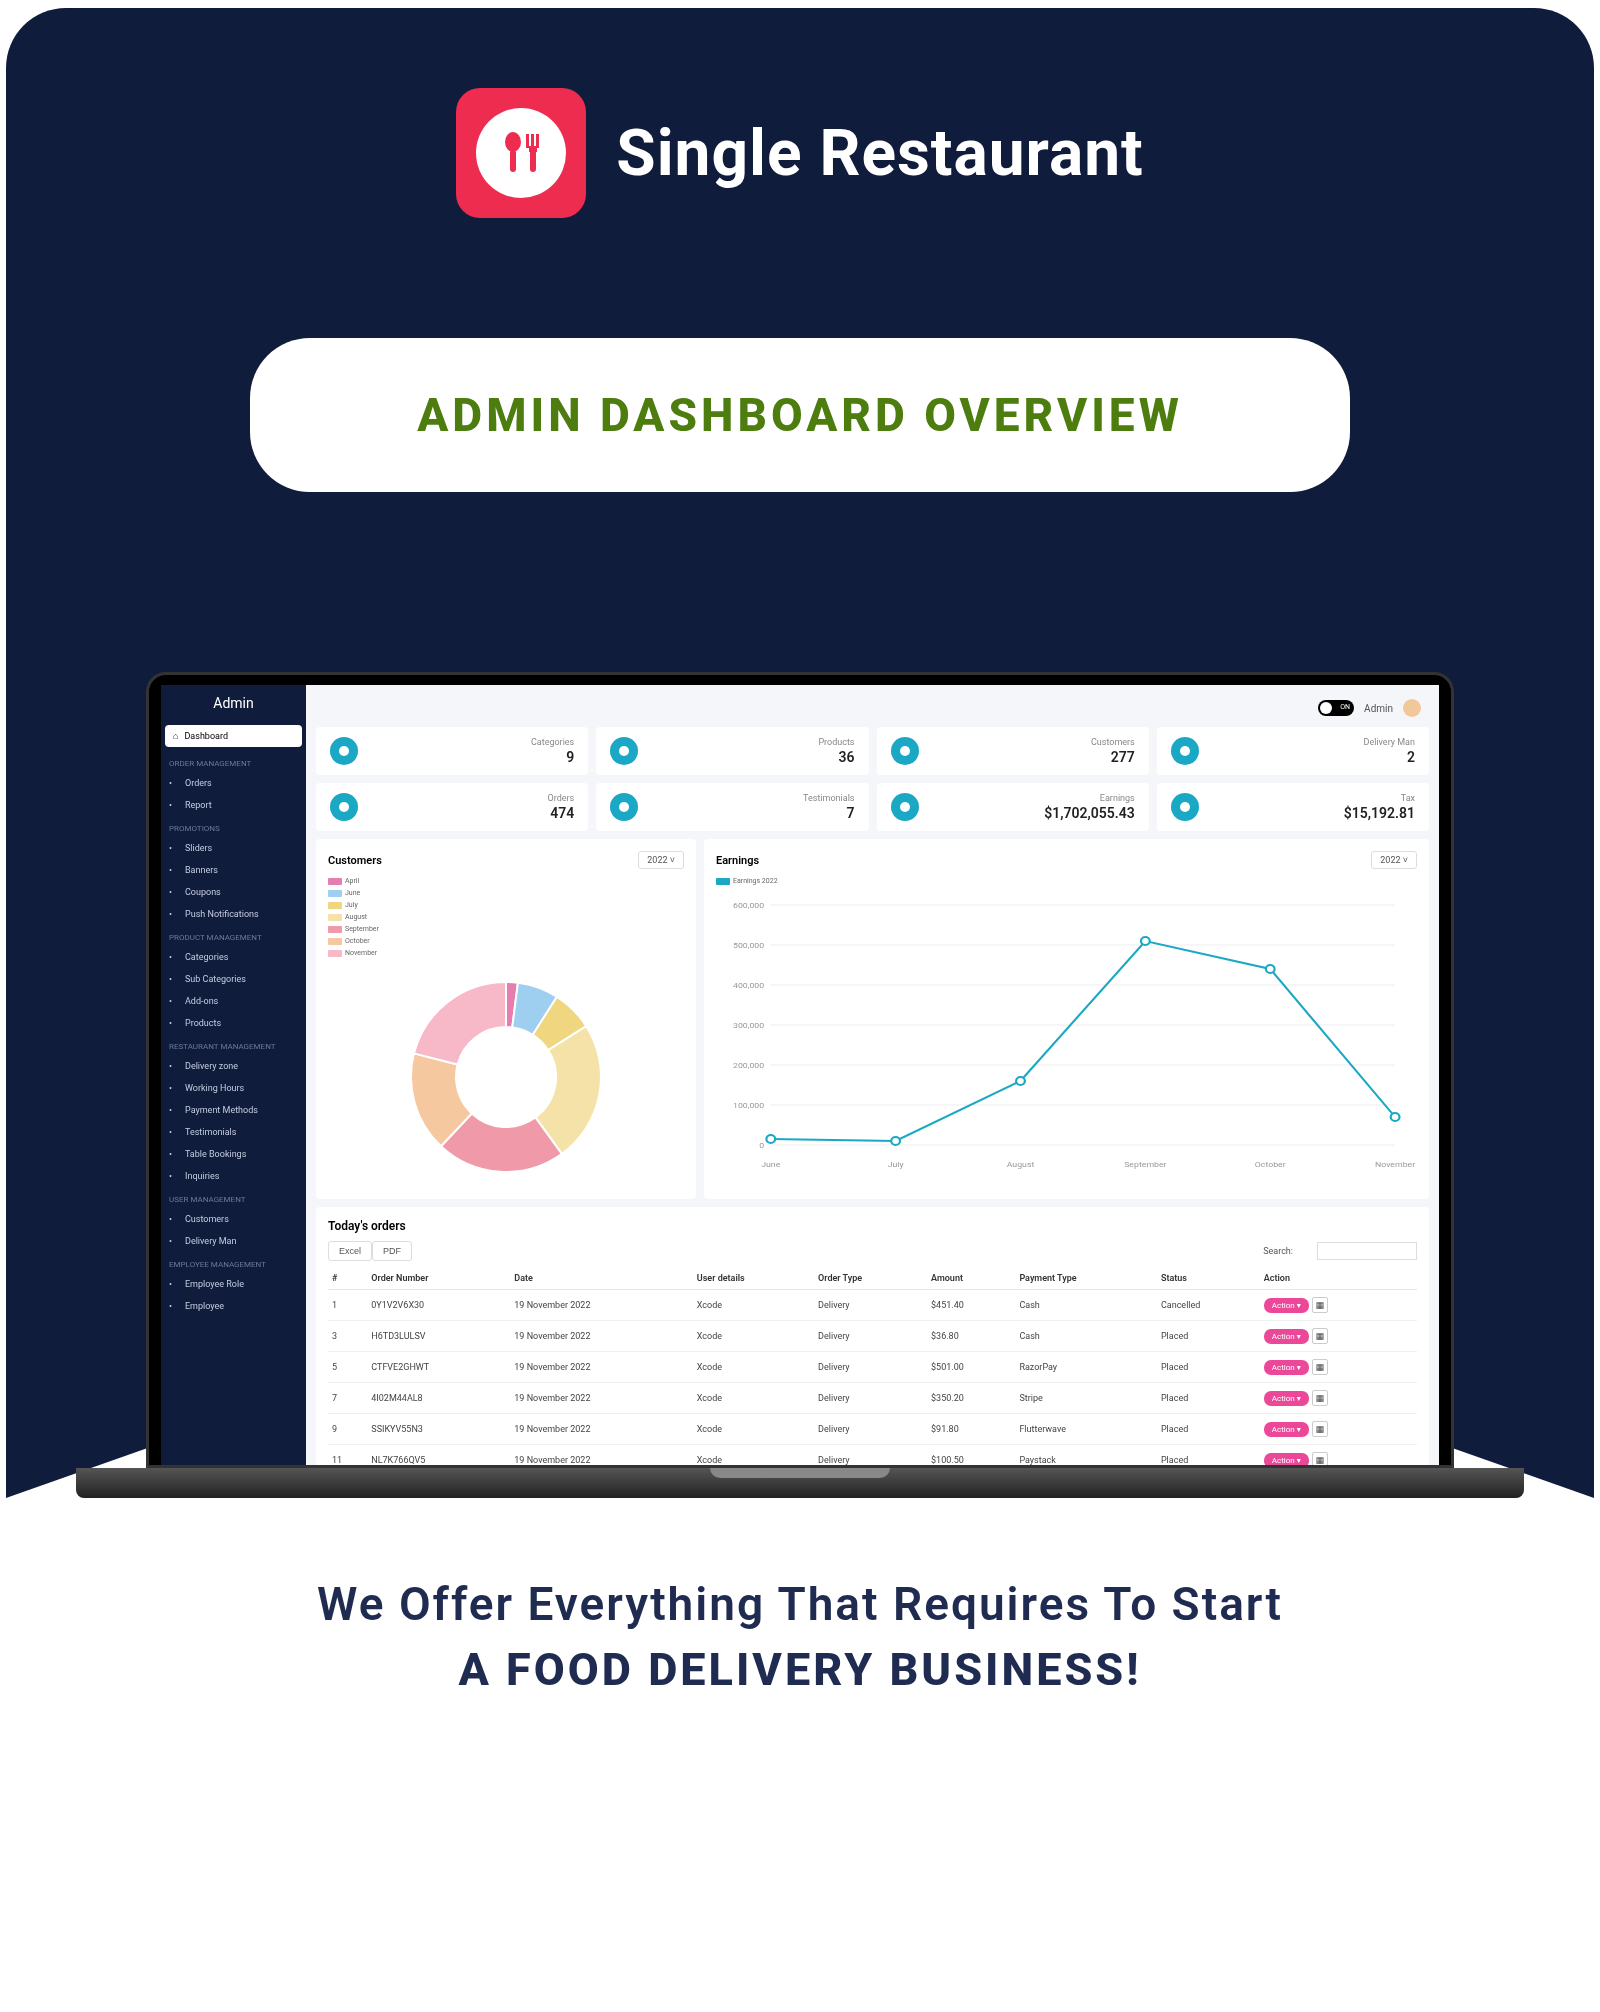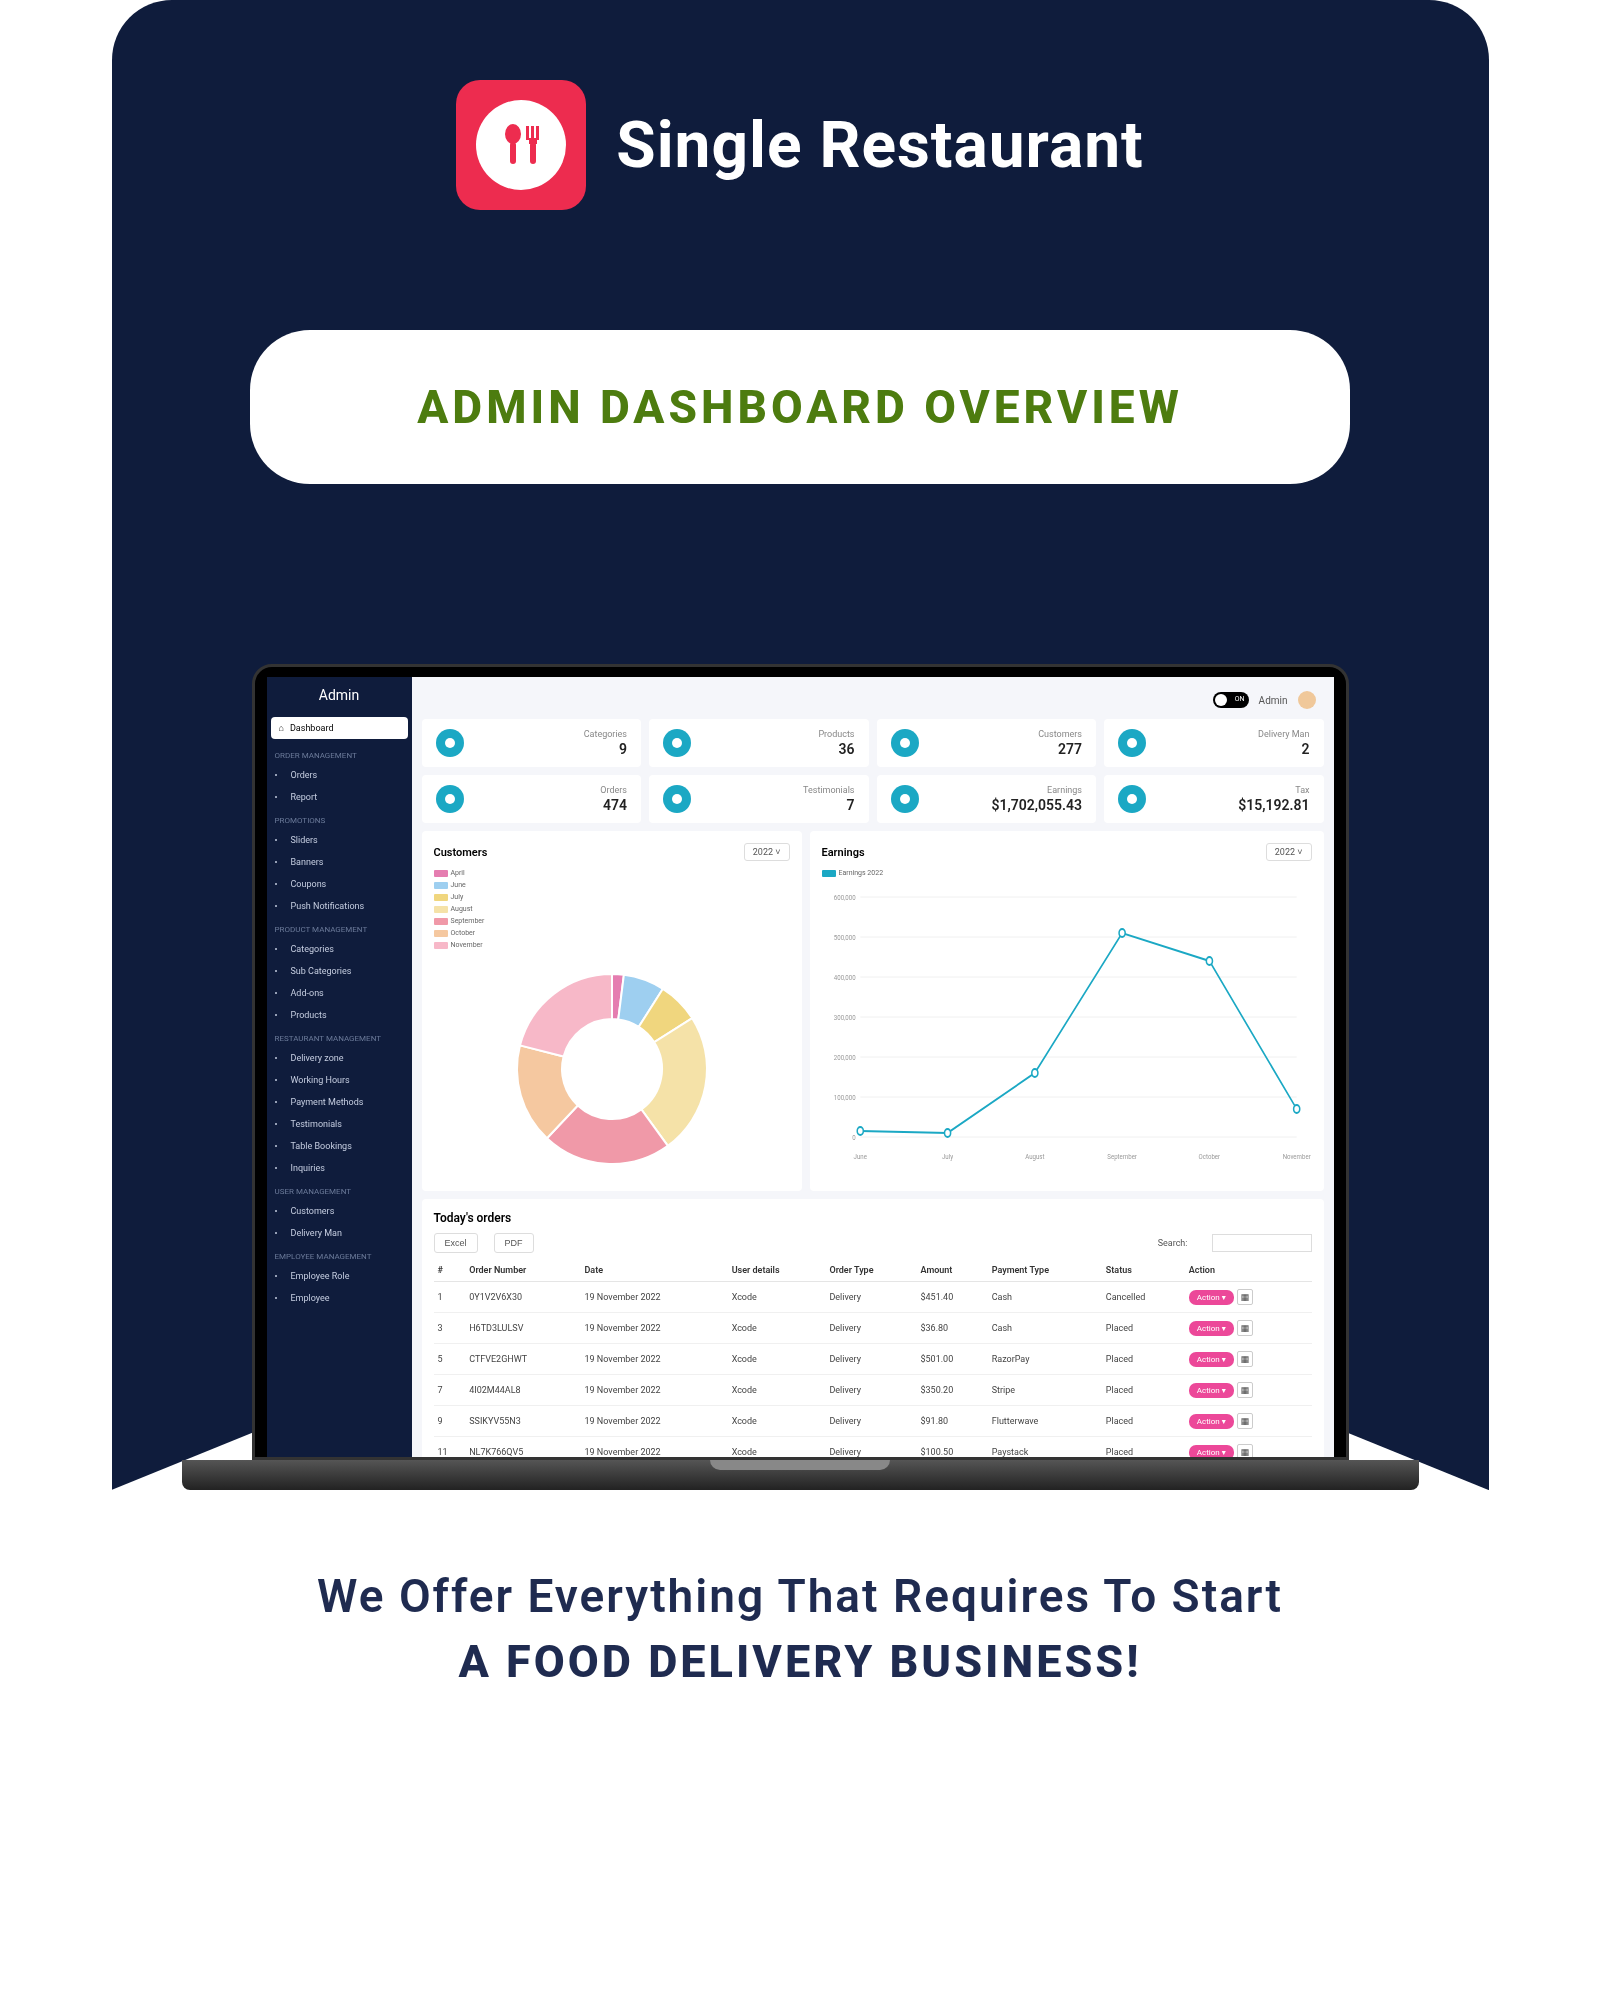--- a/index.html
+++ b/index.html
@@ -1,17 +1,17 @@
 <!DOCTYPE html>
 <html><head>
 <meta charset="utf-8">
 <style>
 *{margin:0;padding:0;box-sizing:border-box;}
 body{font-family:-apple-system,BlinkMacSystemFont,"Segoe UI",Roboto,sans-serif;background:#fff;}
-.page{width:1377px;margin:0 auto;}
+.page{width:1588px;margin:8px auto;}
 .hero{background:#0f1c3c;border-radius:60px 60px 0 0;padding:80px 40px 0;position:relative;overflow:hidden;}
 .brand{display:flex;align-items:center;justify-content:center;gap:30px;margin-bottom:120px;}
 .brand-icon{width:130px;height:130px;background:#ed2c4f;border-radius:24px;display:flex;align-items:center;justify-content:center;}
 .brand-circle{width:90px;height:90px;background:#fff;border-radius:50%;display:flex;align-items:center;justify-content:center;gap:3px;}
 .brand-text h1{color:#fff;font-size:64px;font-weight:700;letter-spacing:1px;}
 .brand-text p{color:#fff;font-size:32px;font-weight:400;margin-top:8px;}
 .overview-pill{background:#fff;border-radius:60px;padding:50px 80px;text-align:center;max-width:1100px;margin:0 auto 180px;}
 .overview-pill h2{color:#4d7c0f;font-size:46px;font-weight:800;letter-spacing:4px;}
 .laptop{position:relative;max-width:1400px;margin:0 auto;}
 .laptop-screen{background:#000;border-radius:20px 20px 0 0;padding:10px 12px 0;border:3px solid #333;}
@@ -41,21 +41,21 @@
 .chart-title{font-size:11px;font-weight:600;}
 .year-select{font-size:9px;border:1px solid #ddd;padding:3px 8px;border-radius:3px;color:#555;}
 .legend{display:flex;flex-wrap:wrap;gap:4px;justify-content:center;font-size:7px;color:#666;margin-bottom:10px;flex-direction:column;}
 .legend-item{display:flex;align-items:center;gap:3px;}
 .legend-sw{width:14px;height:7px;border-radius:1px;}
 .donut-wrap{display:flex;justify-content:center;}
 .line-chart{position:relative;height:280px;}
 .table-card{background:#fff;border-radius:4px;padding:12px;}
 .table-title{font-size:12px;font-weight:600;margin-bottom:8px;}
 .table-controls{display:flex;justify-content:space-between;align-items:center;margin-bottom:6px;}
-.export-btns{display:flex;gap:16px;}
+.export-btns{display:flex;gap:0;}
 .export-btn{font-size:9px;border:1px solid #ddd;padding:4px 10px;border-radius:3px;background:#fff;color:#555;}
 .search-wrap{display:flex;align-items:center;gap:24px;font-size:9px;color:#555;}
 .search-input{border:1px solid #ddd;padding:3px 6px;font-size:9px;width:100px;}
 .order-table{width:100%;border-collapse:collapse;font-size:9px;}
 .order-table th{text-align:left;padding:6px 4px;border-bottom:1px solid #e5e5e5;color:#333;font-weight:600;}
 .order-table td{padding:7px 4px;border-bottom:1px solid #f0f0f0;color:#444;}
 .status-cancelled{color:#d9342b;}
 .status-placed{color:#666;}
 .action-btn{background:#ec4899;color:#fff;padding:3px 8px;border-radius:7px;font-size:8px;display:inline-block;}
 .detail-btn{border:1px solid #ccc;padding:2px 3px;border-radius:2px;margin-left:3px;display:inline-flex;align-items:center;justify-content:center;}

